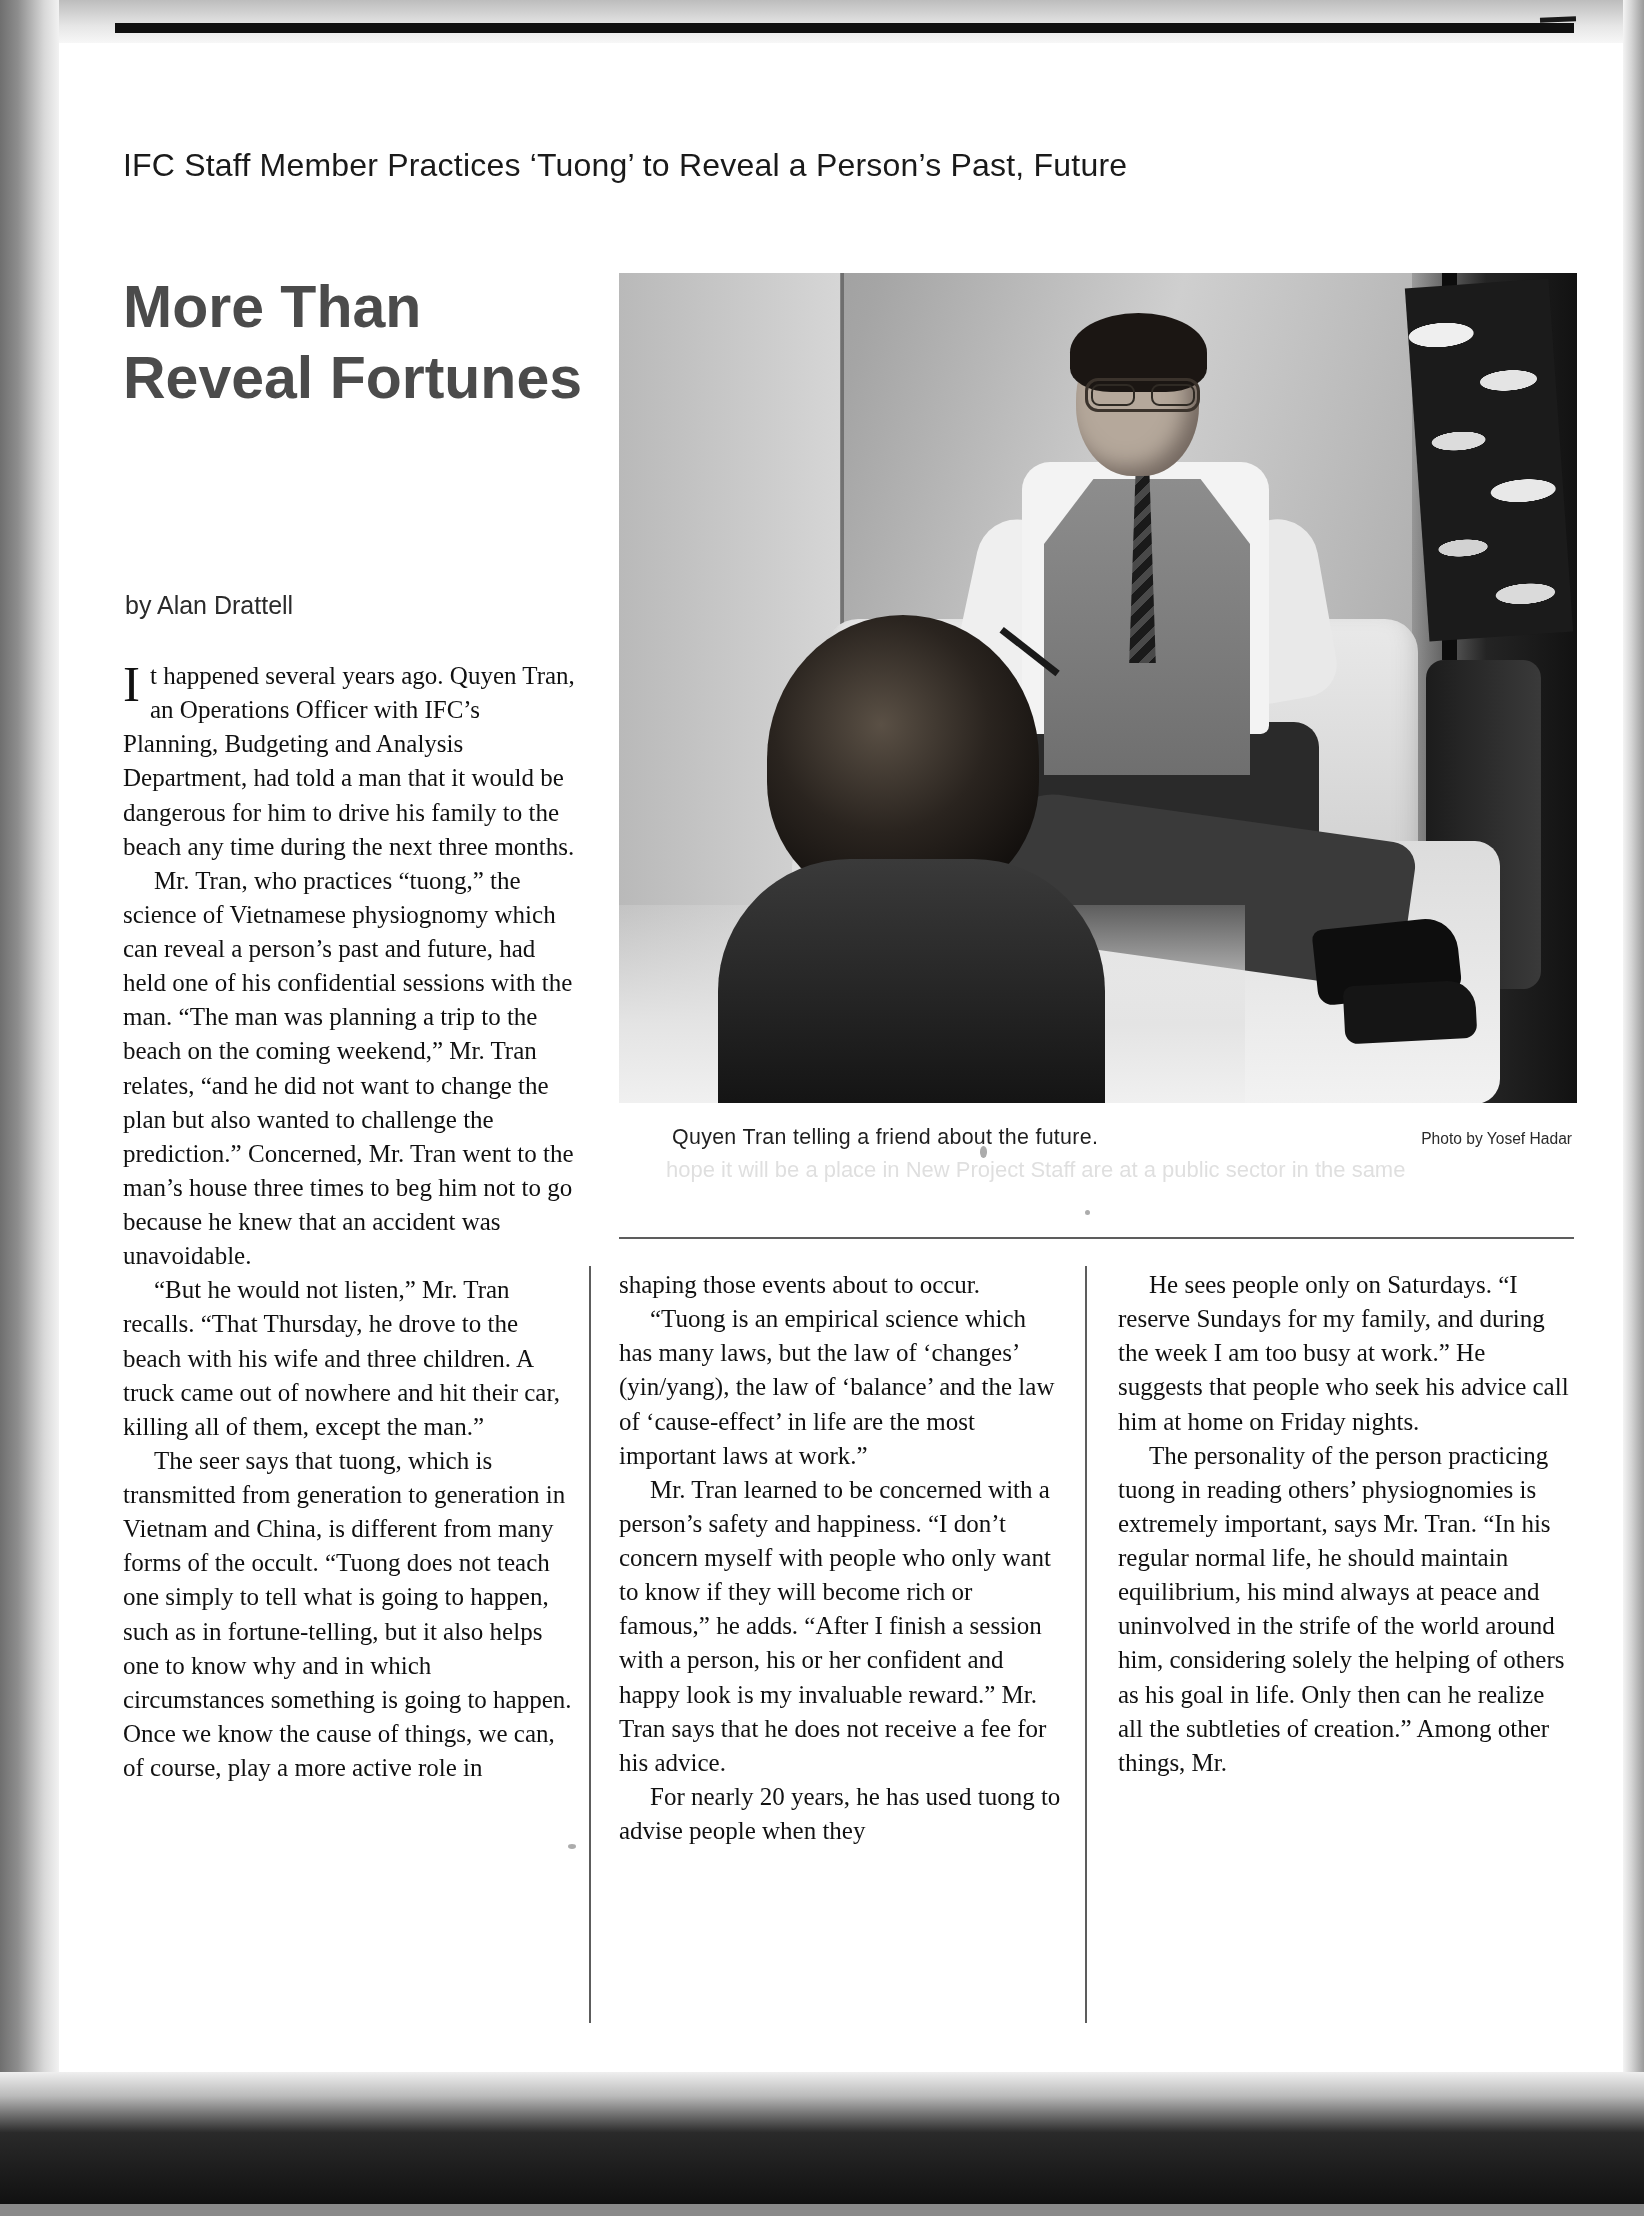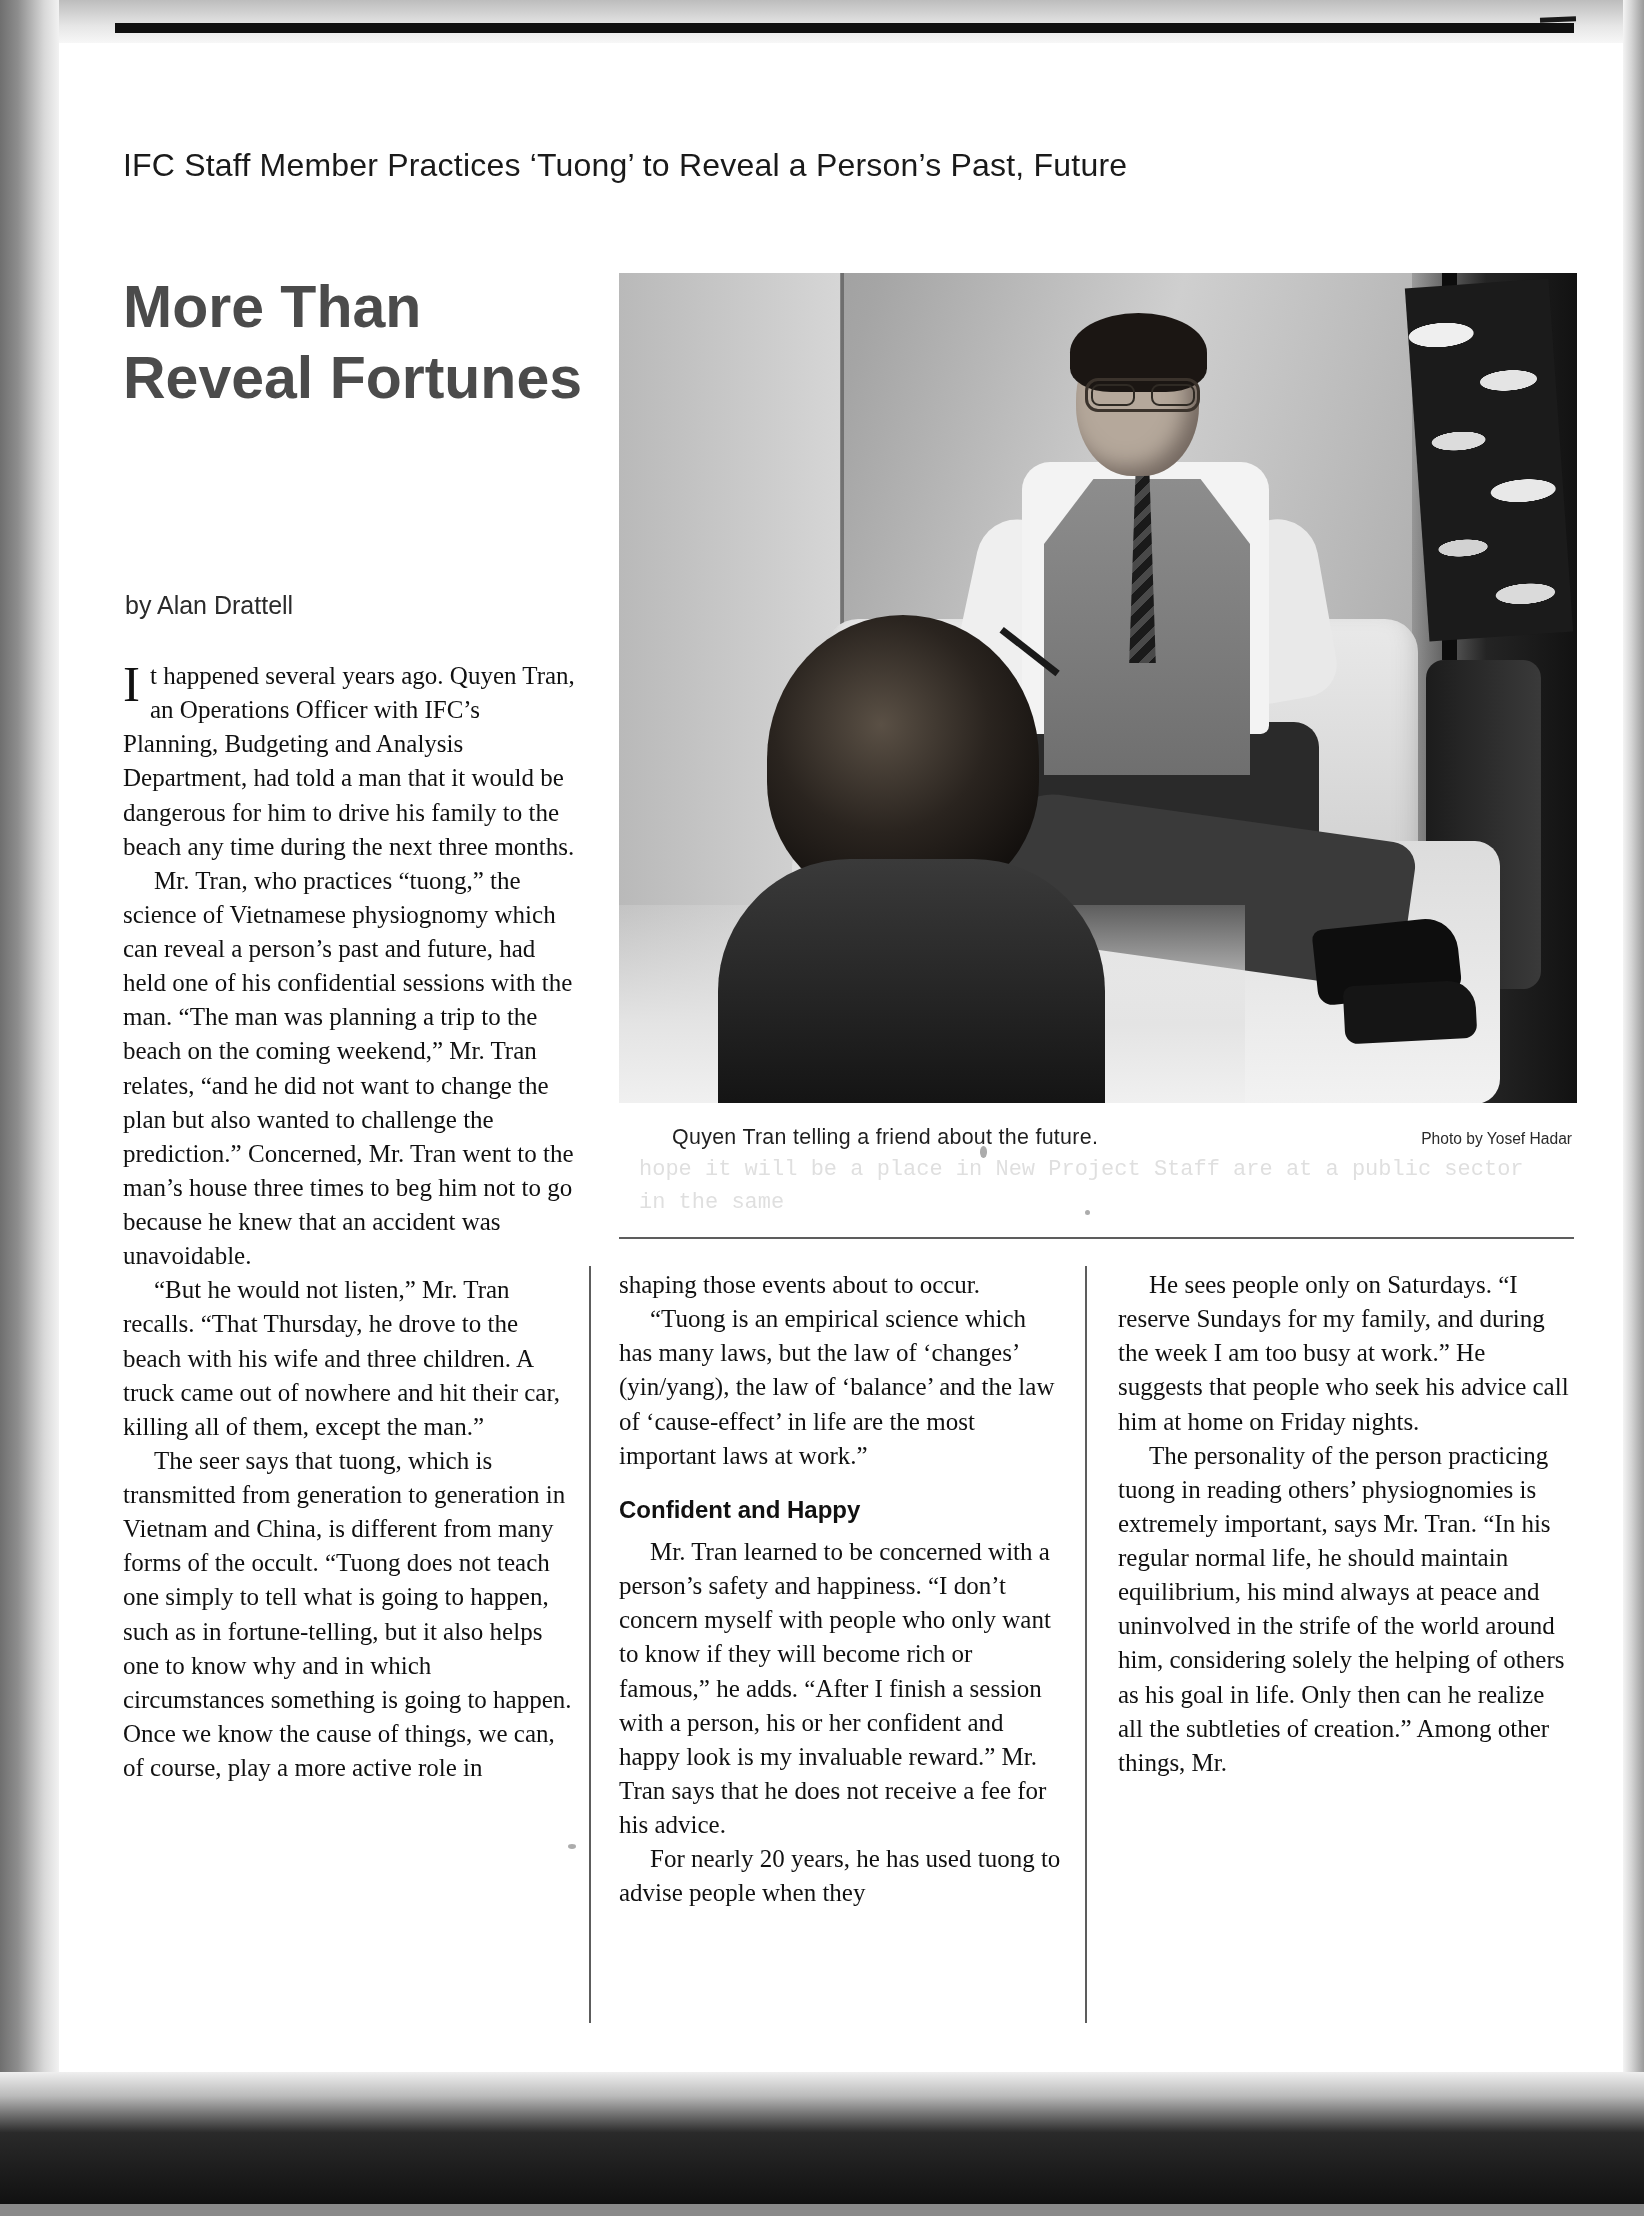--- a/index.html
+++ b/index.html
@@ -232,23 +232,23 @@
   }
   .photo-credit {
     position: absolute;
     right: 72px; top: 1130px;
     font-family: "Liberation Sans", sans-serif;
     font-size: 15.6px;
     color: #2a2a2a;
   }
   .ghost-text {
     position: absolute;
-    left: 639px; top: 1153px;
+    left: 666px; top: 1153px;
     width: 914px; height: 91px;
-    font-family: Liberation Mono, monospace;
+    font-family: Liberation Sans, sans-serif;
     font-size: 22px;
     color: rgba(150,150,150,0.30);
     line-height: 1.5;
     pointer-events: none;
   }
 
   
   .col {
     position: absolute;
     font-size: 25px;
@@ -354,21 +354,20 @@
   <div class="col col1">
     <p class="first"><span class="dropcap">I</span><span>t happened several years ago. Quyen Tran, an Operations Officer with IFC’s Planning, Budgeting and Analysis Department, had told a man that it would be dangerous for him to drive his family to the beach any time during the next three months.</span></p>
     <p>Mr. Tran, who practices “tuong,” the science of Vietnamese physiognomy which can reveal a person’s past and future, had held one of his confidential sessions with the man. “The man was planning a trip to the beach on the coming weekend,” Mr. Tran relates, “and he did not want to change the plan but also wanted to challenge the prediction.” Concerned, Mr. Tran went to the man’s house three times to beg him not to go because he knew that an accident was unavoidable.</p>
     <p>“But he would not listen,” Mr. Tran recalls. “That Thursday, he drove to the beach with his wife and three children. A truck came out of nowhere and hit their car, killing all of them, except the man.”</p>
     <p>The seer says that tuong, which is transmitted from generation to generation in Vietnam and China, is different from many forms of the occult. “Tuong does not teach one simply to tell what is going to happen, such as in fortune-telling, but it also helps one to know why and in which circumstances something is going to happen. Once we know the cause of things, we can, of course, play a more active role in</p>
   </div>
 
   <div class="col col2">
     <p class="first">shaping those events about to occur.</p>
     <p>“Tuong is an empirical science which has many laws, but the law of ‘changes’ (yin/yang), the law of ‘balance’ and the law of ‘cause-effect’ in life are the most important laws at work.”</p>
-    <div class="subhead">Confident and Happy</div>
     <p>Mr. Tran learned to be concerned with a person’s safety and happiness. “I don’t concern myself with people who only want to know if they will become rich or famous,” he adds. “After I finish a session with a person, his or her confident and happy look is my invaluable reward.” Mr. Tran says that he does not receive a fee for his advice.</p>
     <p>For nearly 20 years, he has used tuong to advise people when they</p>
   </div>
 
   <div class="col col3">
     <p>He sees people only on Saturdays. “I reserve Sundays for my family, and during the week I am too busy at work.” He suggests that people who seek his advice call him at home on Friday nights.</p>
     <p>The personality of the person practicing tuong in reading others’ physiognomies is extremely important, says Mr. Tran. “In his regular normal life, he should maintain equilibrium, his mind always at peace and uninvolved in the strife of the world around him, considering solely the helping of others as his goal in life. Only then can he realize all the subtleties of creation.” Among other things, Mr.</p>
   </div>
 
   <div class="speck" style="left:980px; top:1146px; width:6.6px; height:11.5px;"></div>

